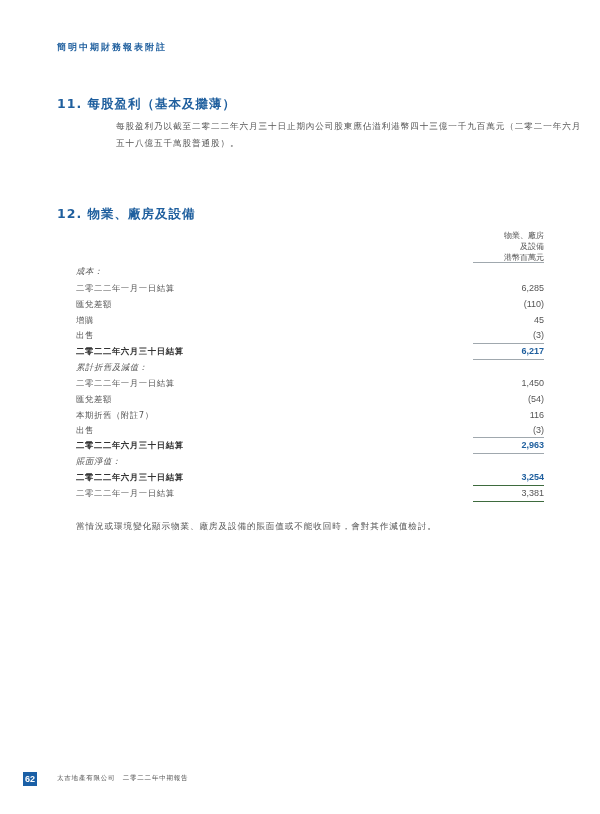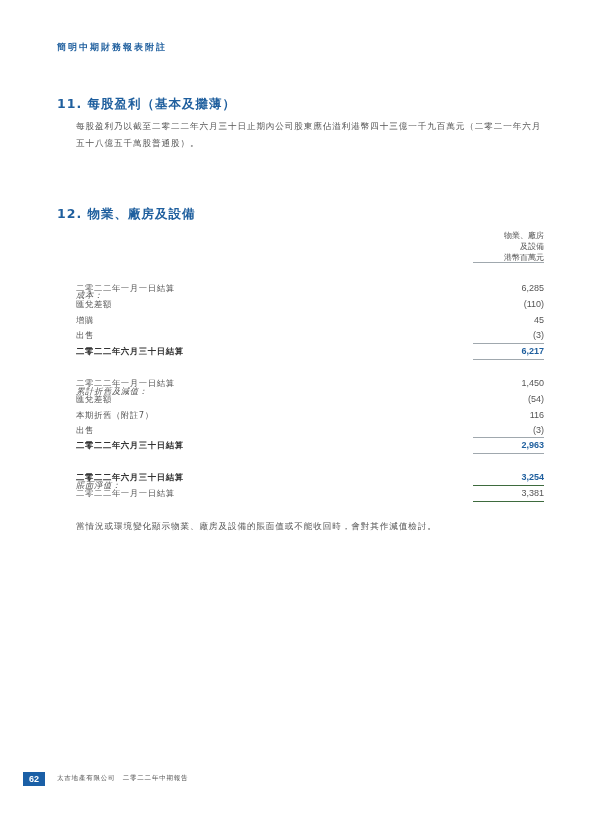--- a/index.html
+++ b/index.html
@@ -30,45 +30,45 @@
     }
     .row {
       position: absolute; left: 76px; width: 468px; height: 17px;
       font-size: 8.4px; color: #555; letter-spacing: 0.6px;
     }
     .row .label { position: absolute; left: 0; top: 0; }
     .row .val {
       position: absolute; right: 0; top: 0;
       font-family: "Liberation Sans", sans-serif; font-size: 9px; letter-spacing: 0; margin-left: 26px;
     }
-    .row.heading .label { font-style: italic; margin-top: 24px; }
+    .row.heading .label { font-style: italic; }
     .row.total .label { font-weight: bold; color: #333; text-align: center; }
     .row.total .val { font-weight: bold; color: #1f5f9e; }
     .rule {
       position: absolute; left: 473px; width: 71px; height: 0;
     }
     .rule.grey { border-top: 1px solid #a0a8ae; }
     .rule.green { border-top: 1.5px solid #3e6b3e; }
     .footer-badge {
-      position: absolute; left: 23px; top: 772px; width: 22px; height: 14px;
+      position: absolute; left: 23px; top: 772px; width: 14px; height: 14px;
       background: #1a5fa6; color: #fff; font-size: 9px; font-weight: bold;
       font-family: "Liberation Sans", sans-serif; text-align: center; line-height: 14px;
     }
     .footer-text {
       position: absolute; left: 57px; top: 774px;
       font-size: 6.5px; color: #555; letter-spacing: 0.8px;
     }
   </style>
 </head>
 <body>
 
 <div class="running-head">簡明中期財務報表附註</div>
 
 <div class="section-title" style="top:96px;">11. 每股盈利（基本及攤薄）</div>
-<div class="para" style="top:118px;">
+<div class="para" style="top:118px;margin-left:40px;">
   <div>每股盈利乃以截至二零二二年六月三十日止期內公司股東應佔溢利港幣四十三億一千九百萬元（二零二一年六月</div>
   <div>五十八億五千萬股普通股）。</div>
 </div>
 
 <div class="section-title" style="top:206px;">12. 物業、廠房及設備</div>
 
 <div class="col-head">
   <div>物業、廠房</div>
   <div>及設備</div>
   <div>港幣百萬元</div>

